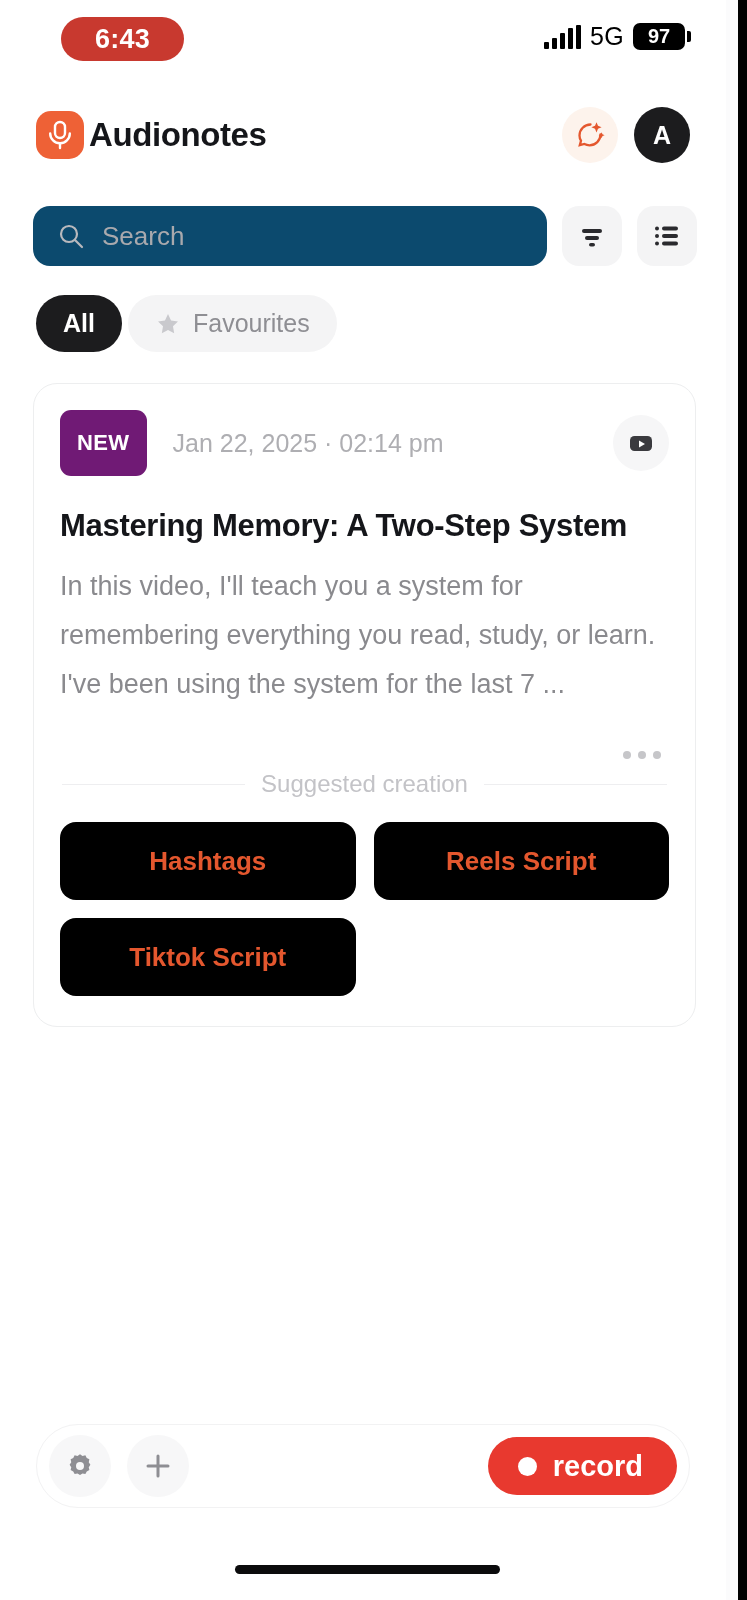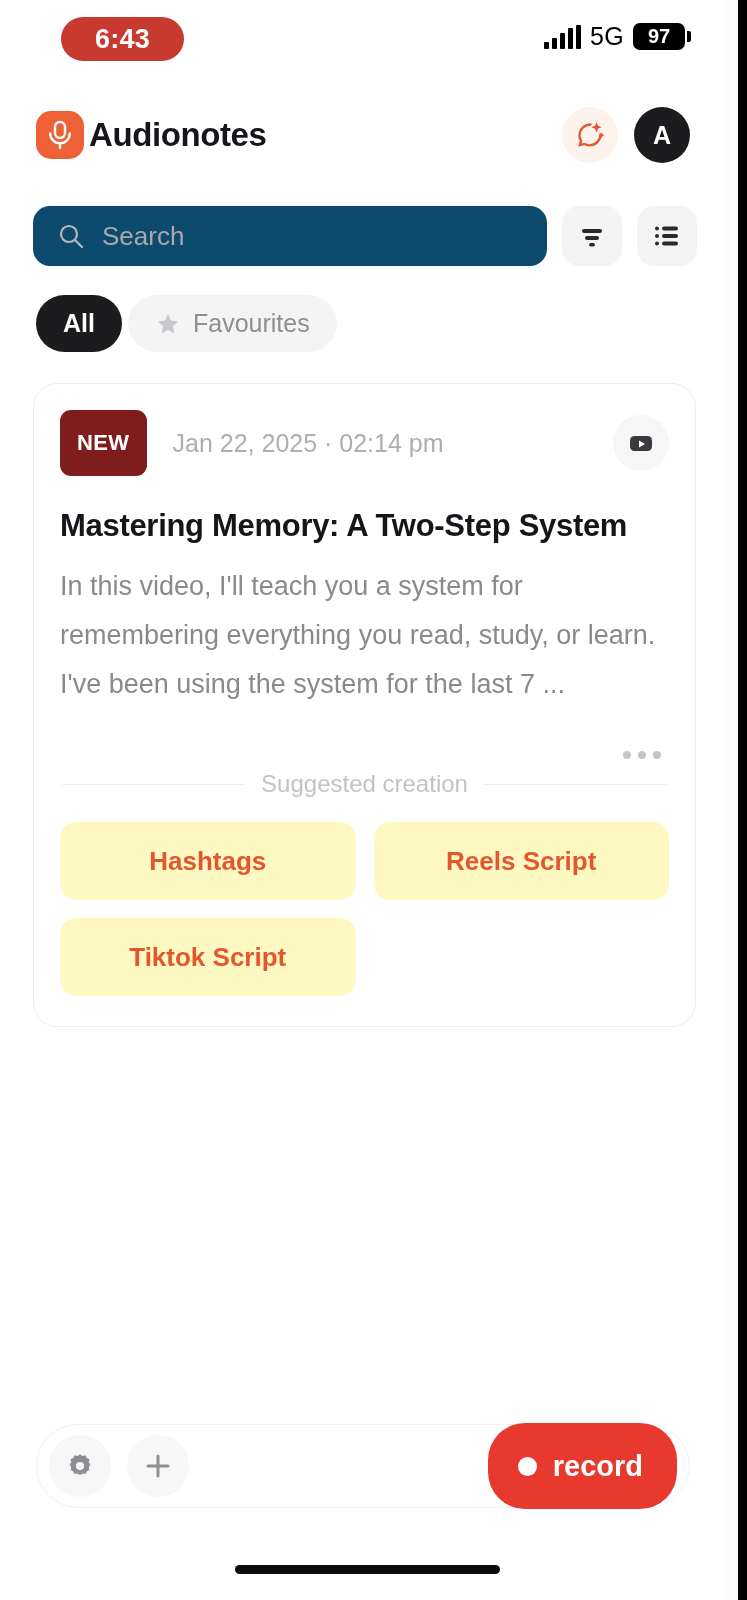--- a/index.html
+++ b/index.html
@@ -114,21 +114,21 @@
   .chip.idle { background:#f4f4f5; color:#8e8e93; font-weight:500; }
 
   
   .note-card {
     position:absolute; top:383px; left:33px; width:663px;
     border:1px solid #edeeef; border-radius:24px;
     background:#ffffff; padding:26px 26px 30px 26px;
   }
   .note-top { display:flex; align-items:center; }
   .new-badge {
-    background:#7f1d1d; color:#fff;
+    background:#701a75; color:#fff;
     font-size:22px; font-weight:700; letter-spacing:.4px;
     padding:20px 17px; border-radius:11px;
   }
   .note-date { margin-left:26px; font-size:25px; color:#aeaeb2; }
   .play-wrap {
     margin-left:auto; width:56px; height:56px; border-radius:50%;
     background:#f6f6f7; display:flex; align-items:center; justify-content:center;
   }
   .note-title {
     margin-top:32px; font-size:31px; font-weight:700; color:#15161a;
@@ -147,39 +147,39 @@
     padding:0 2px;
   }
   .divider-row .line { flex:1; height:1px; background:#eeeef0; }
   .divider-row .lbl { font-size:24px; color:#c3c3c7; }
 
   .suggest-grid {
     margin-top:24px;
     display:grid; grid-template-columns:1fr 1fr; gap:18px;
   }
   .suggest-btn {
-    height:78px; border-radius:16px; background:#fef9c3;
+    height:78px; border-radius:16px; background:#000000;
     display:flex; align-items:center; justify-content:center;
     color:#e4572e; font-size:26px; font-weight:700;
   }
 
   
   .bottom-bar {
     position:absolute; left:36px; top:1424px; width:654px; height:84px;
     background:#ffffff; border:1px solid #f2f2f3; border-radius:42px;
     display:flex; align-items:center; padding:0 12px;
   }
   .round-btn {
     width:62px; height:62px; border-radius:50%; background:#f7f7f8;
     display:flex; align-items:center; justify-content:center; flex:none;
   }
   .round-btn + .round-btn { margin-left:16px; }
   .record-btn {
     margin-left:auto;
-    height:86px; border-radius:37px; background:#e8392f;
+    height:58px; border-radius:37px; background:#e8392f;
     display:flex; align-items:center; gap:16px;
     padding:0 34px 0 30px; color:#ffffff;
     font-size:29px; font-weight:700;
   }
   .rec-dot { width:19px; height:19px; border-radius:50%; background:#fff; flex:none; }
 
   .home-indicator {
     position:absolute; left:235px; bottom:26px;
     width:265px; height:9px; border-radius:5px; background:#0b0b0c;
   }

